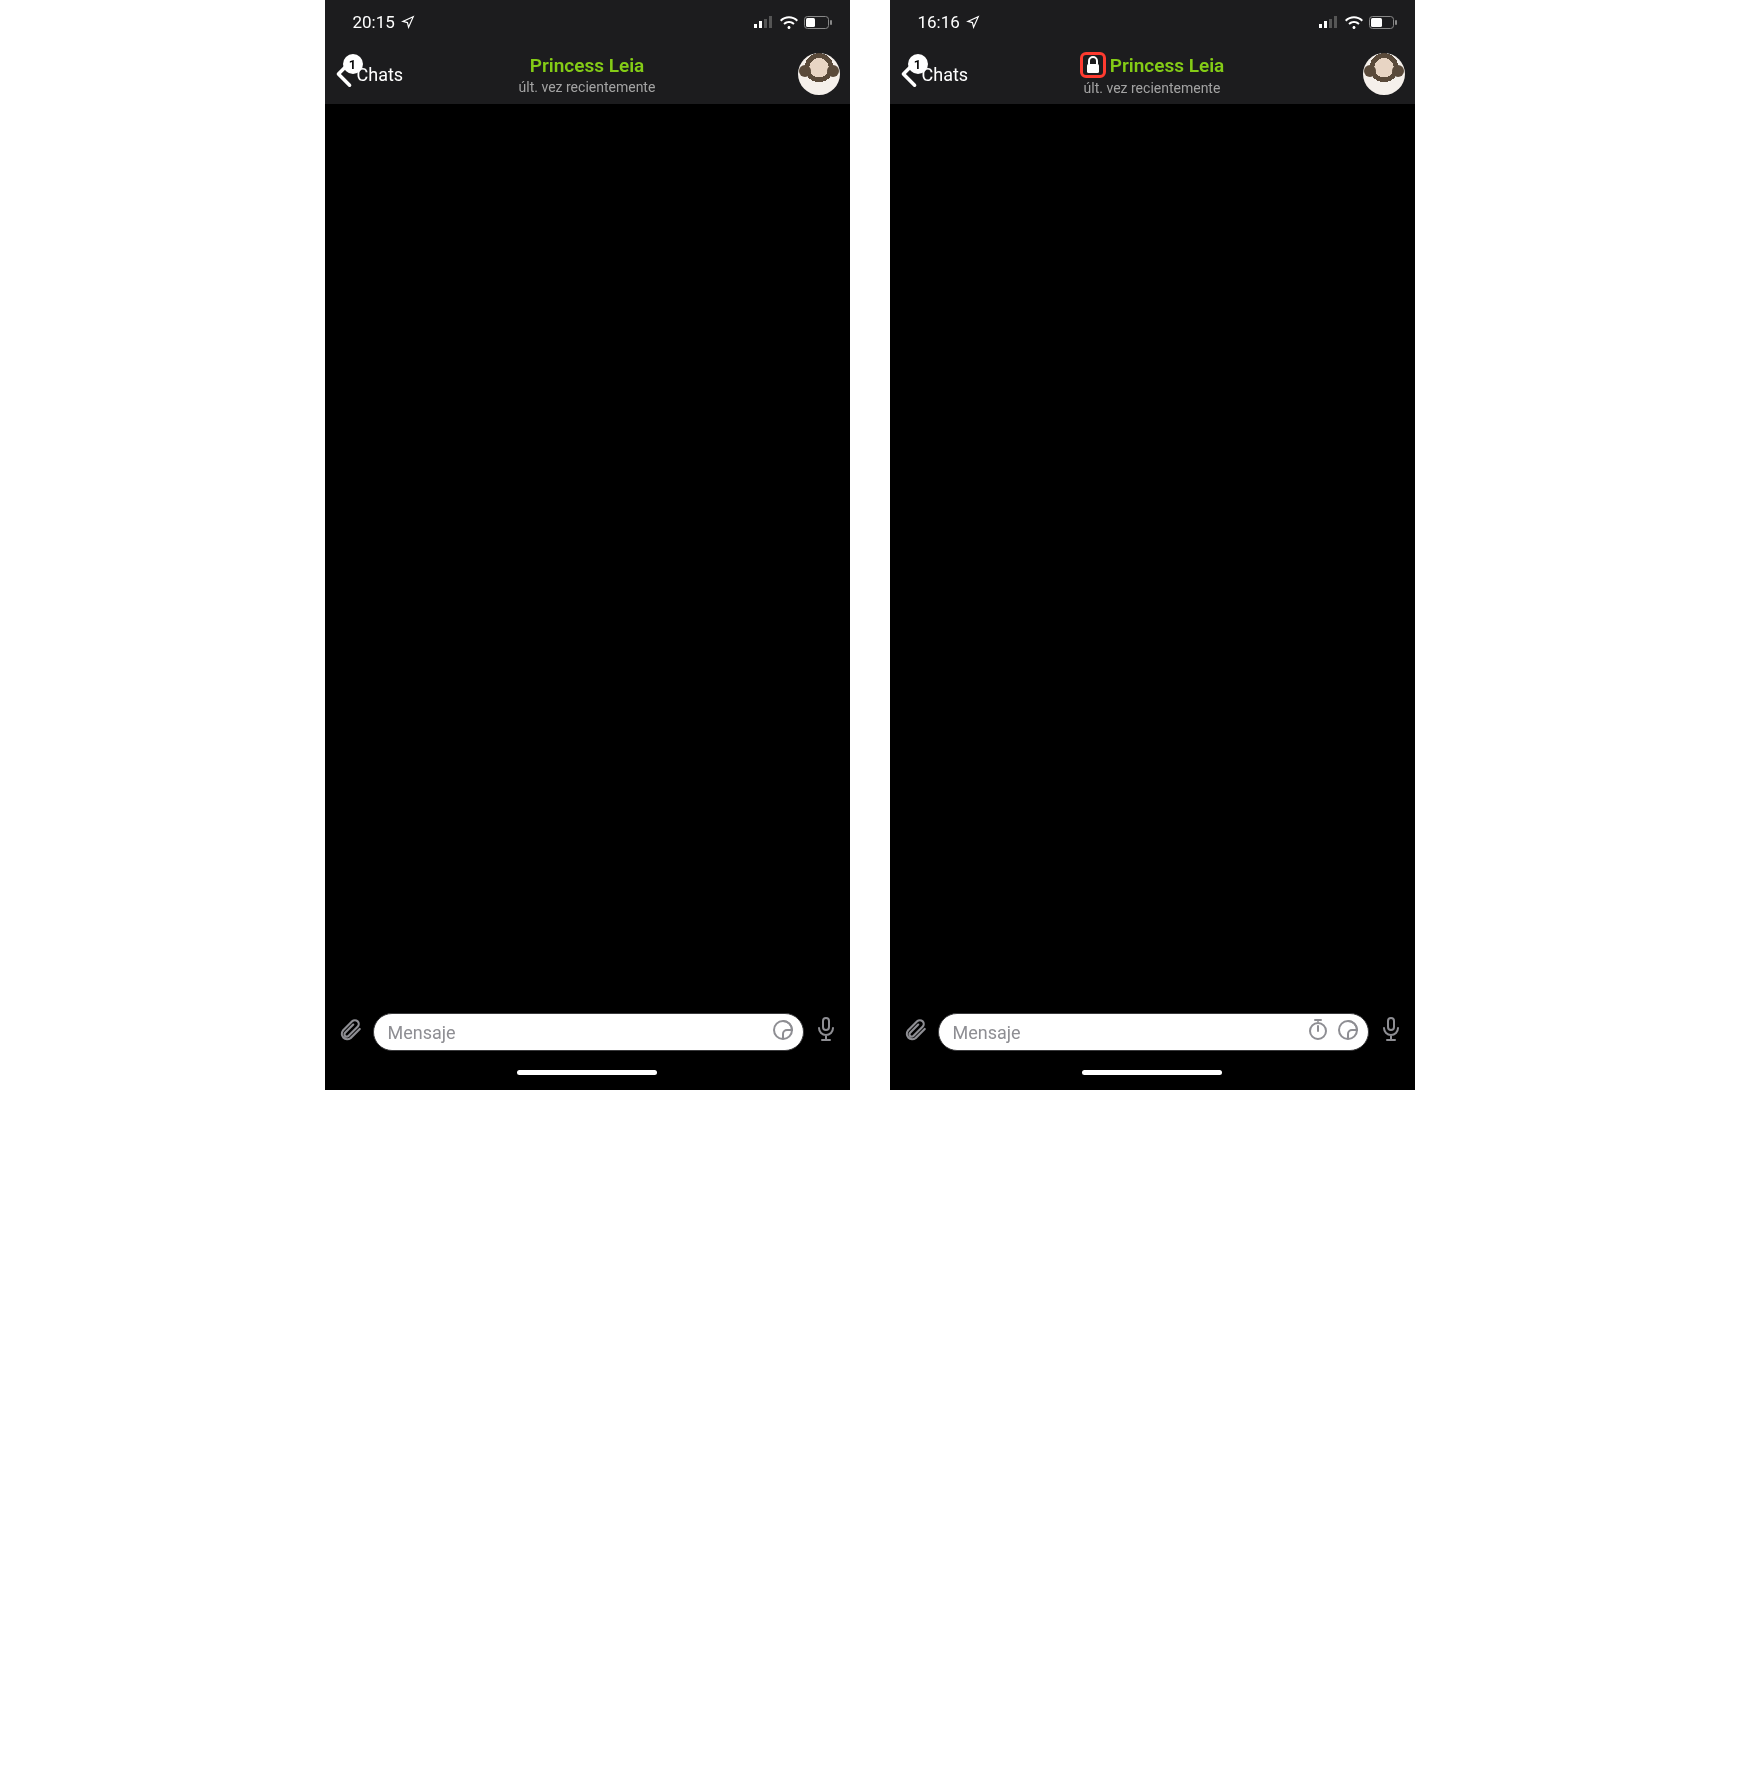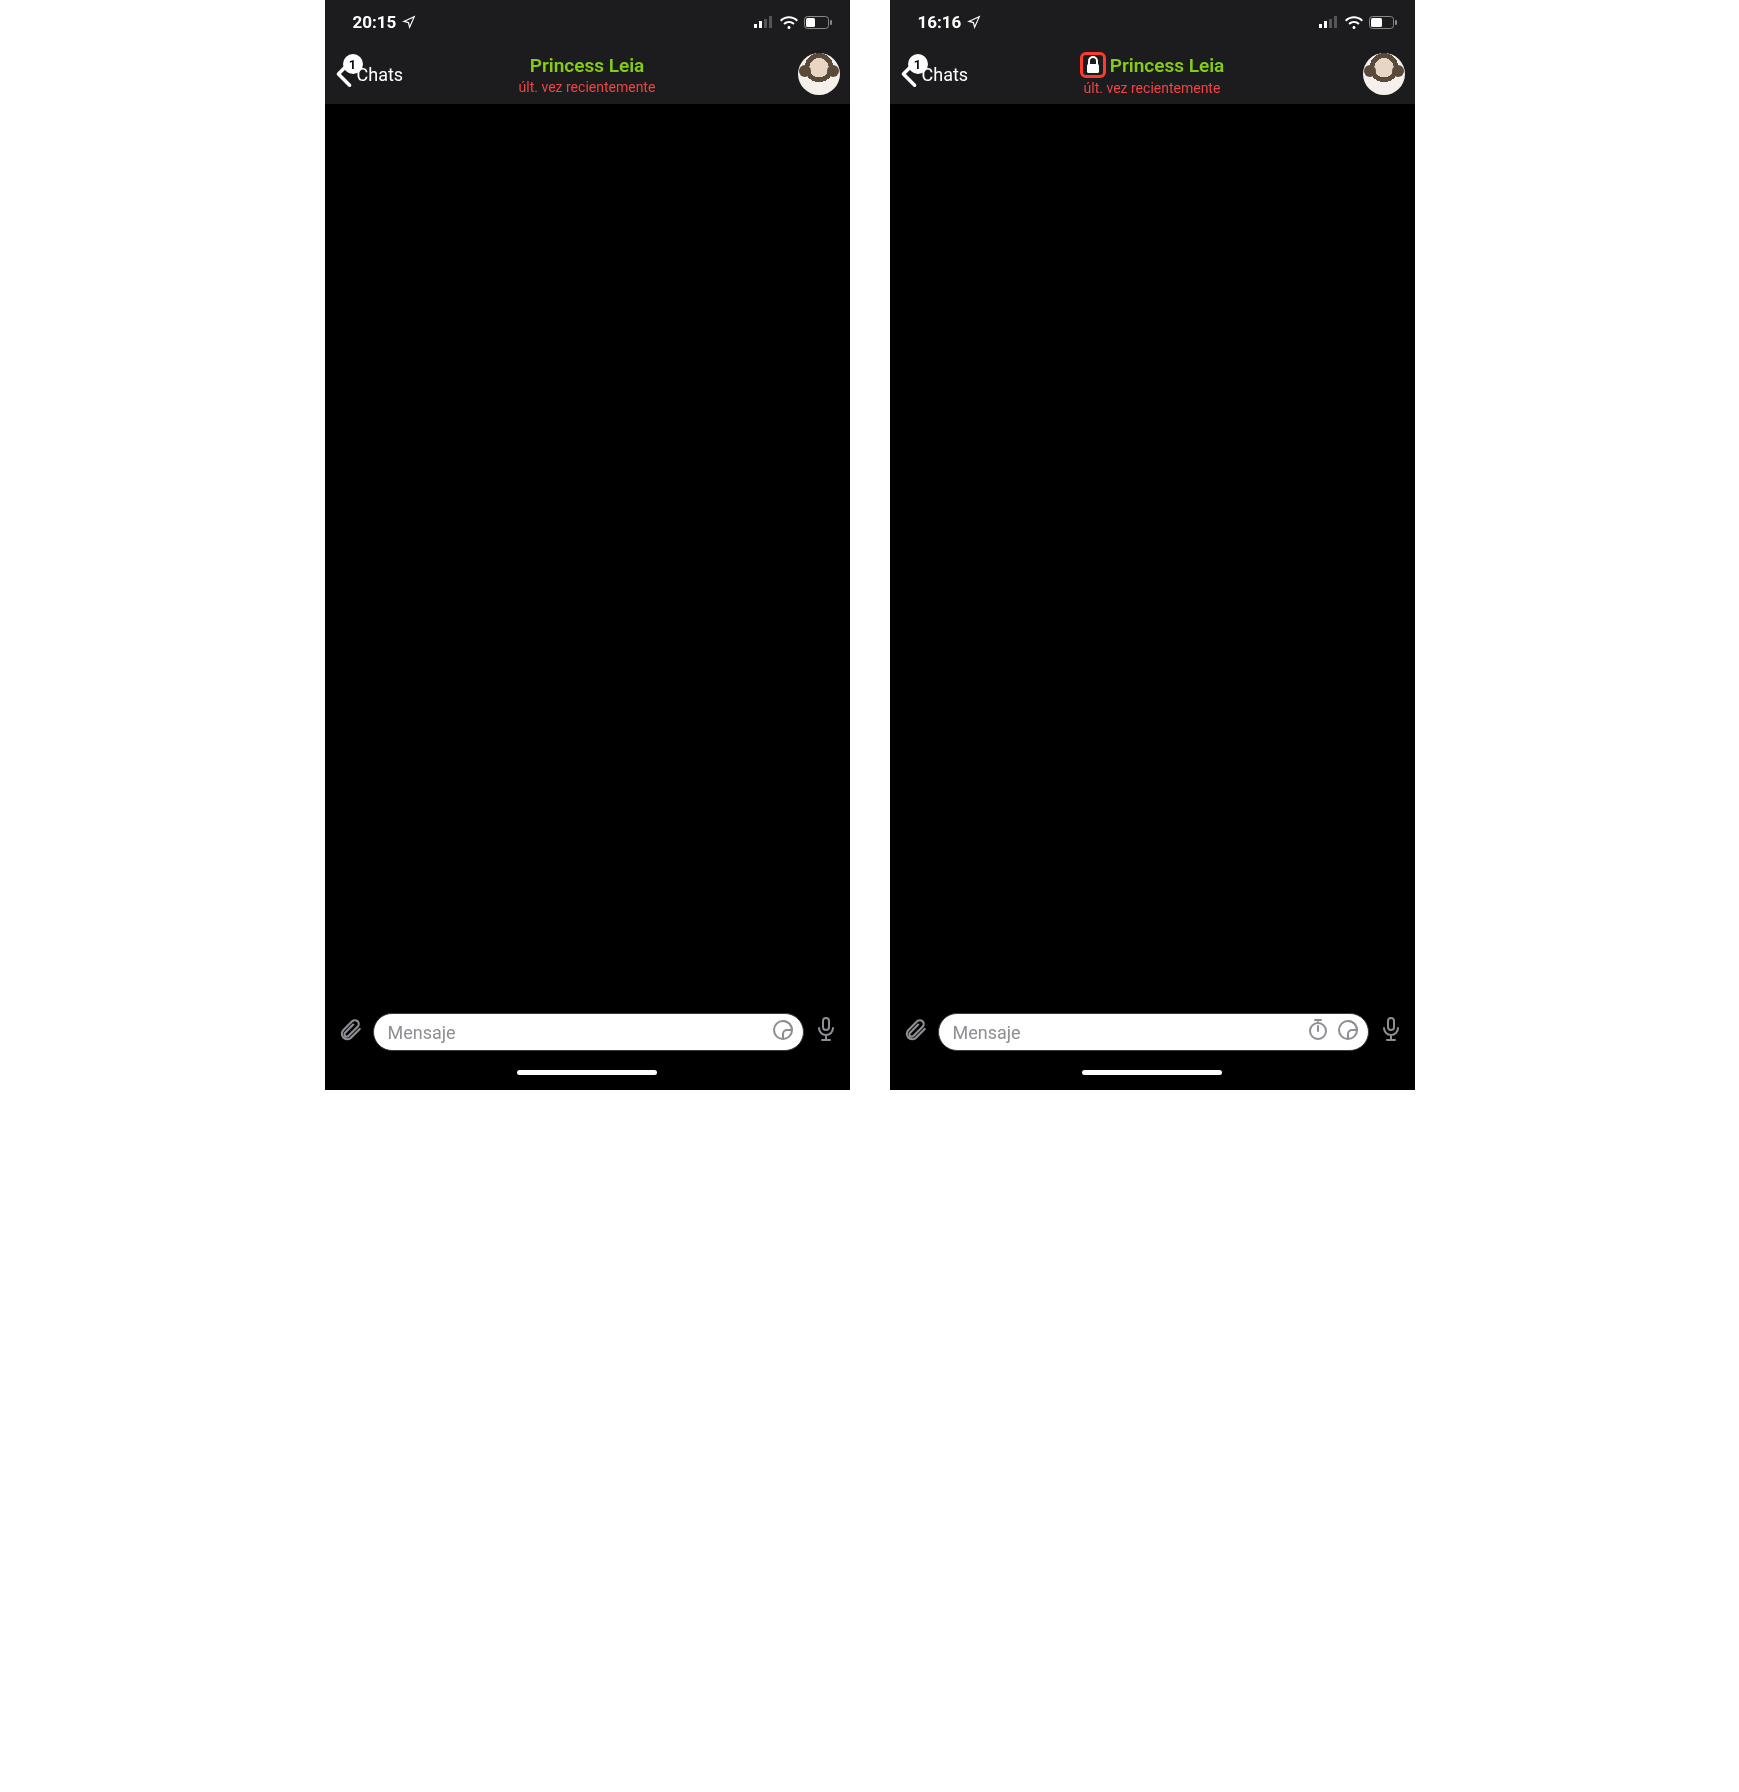--- a/index.html
+++ b/index.html
@@ -24,21 +24,21 @@
     
     .status-bar {
       height: 44px;
       background: #1c1c1e;
       display: flex;
       align-items: center;
       justify-content: space-between;
       padding: 0 18px 0 28px;
       color: #fff;
       font-size: 17px;
-      font-weight: 700;
+      font-weight: 400;
     }
     .status-left { display: flex; align-items: center; gap: 6px; }
     .status-right { display: flex; align-items: center; gap: 6px; }
     .loc-icon svg, .wifi-icon svg, .signal-icon svg, .batt-icon svg {
       display: block;
     }
     
     .nav-bar {
       height: 60px;
       background: #1c1c1e;
@@ -87,21 +87,21 @@
       align-items: center;
       justify-content: center;
       gap: 4px;
     }
     .contact-name {
       color: #84cc16;
       font-size: 19px;
       font-weight: 600;
     }
     .contact-status {
-      color: #ef4444;
+      color: #a3a3a3;
       font-size: 14px;
       margin-top: 2px;
     }
     .lock-wrap {
       display: inline-flex;
       align-items: center;
       position: relative;
     }
     .lock-highlight {
       border: 3px solid #ff3b30;

